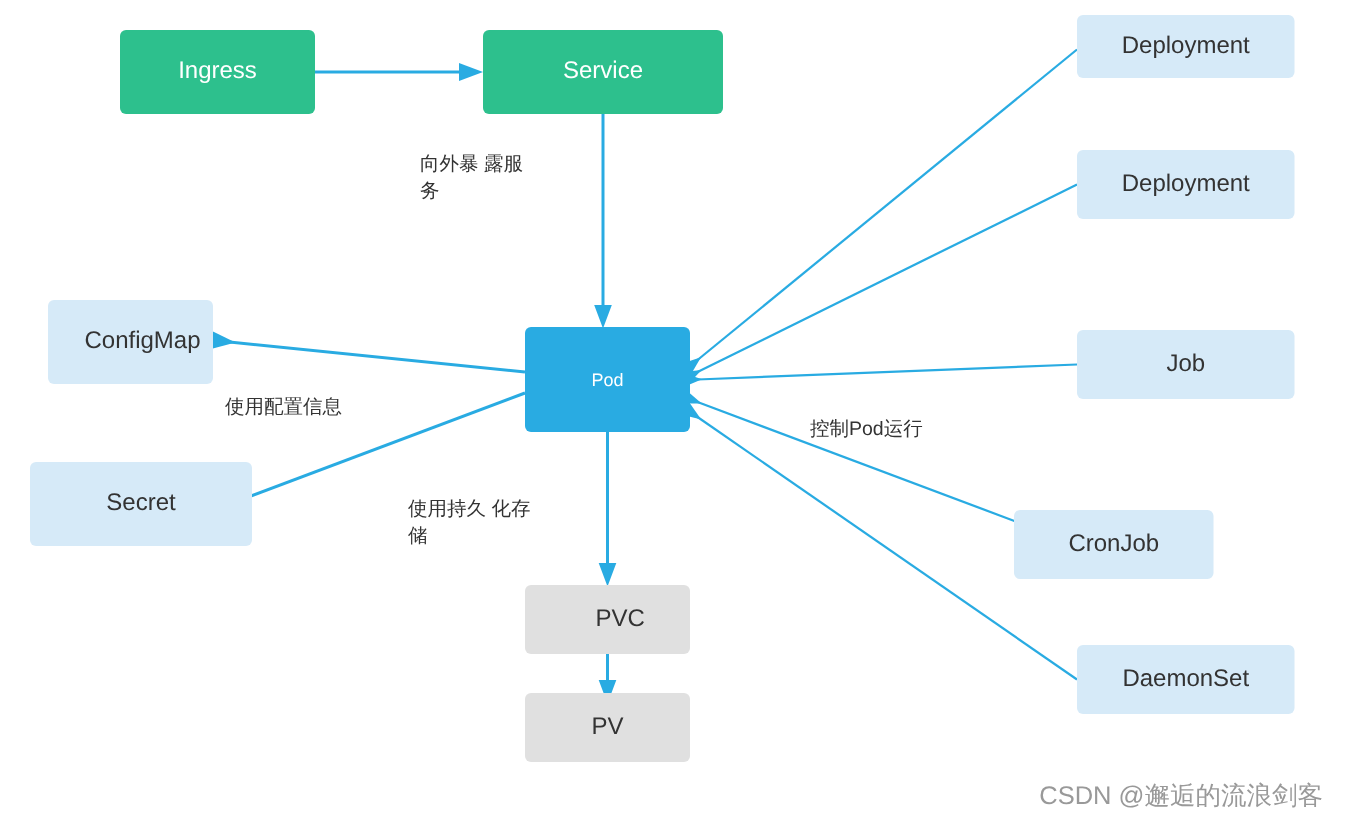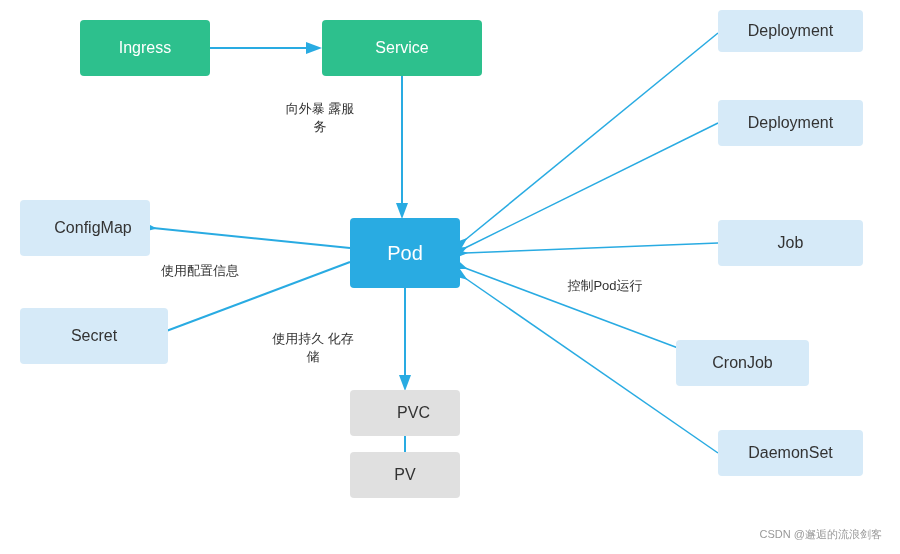--- a/index.html
+++ b/index.html
@@ -48,39 +48,39 @@
       background: #e0e0e0;
       color: #333;
     }
 
     
     .label {
       position: absolute;
       font-size: 13px;
       color: #333;
       line-height: 1.4;
-      text-align: center;
+      text-align: left;
     }
 
     
     .arrows-svg {
       position: absolute;
       top: 0;
       left: 0;
       width: 900px;
       height: 554px;
       pointer-events: none;
     }
 
     
     .watermark {
       position: absolute;
       bottom: 12px;
       right: 18px;
-      font-size: 11px;
+      font-size: 17px;
       color: #999;
       margin-left: 28px;
     }
   </style>
 </head>
 <body>
 
 <div class="diagram-container">
 
   <svg class="arrows-svg">
@@ -121,37 +121,37 @@
   </svg>
 
   <div class="box box-green" style="left:322px; top:20px; width:160px; height:56px;">
     <span>Service</span>
   </div>
 
   <div class="box box-green" style="left:80px; top:20px; width:130px; height:56px;">
     <span>Ingress</span>
   </div>
 
-  <div class="box box-blue" style="left:350px; top:218px; width:110px; height:70px; font-size:20px;">
+  <div class="box box-blue" style="left:350px; top:218px; width:110px; height:70px; font-size:12px;">
     <span>Pod</span>
   </div>
 
-  <div class="box box-light-blue" style="left:20px; top:200px; width:130px; height:56px;padding-left:16px;">
+  <div class="box box-light-blue" style="left:32px; top:200px; width:110px; height:56px;padding-left:16px;">
     <span>ConfigMap</span>
   </div>
 
   <div class="box box-light-blue" style="left:20px; top:308px; width:148px; height:56px;">
     <span>Secret</span>
   </div>
 
   <div class="box box-gray" style="left:350px; top:390px; width:110px; height:46px;padding-left:17px;">
     <span>PVC</span>
   </div>
 
-  <div class="box box-gray" style="left:350px; top:452px; width:110px; height:46px;">
+  <div class="box box-gray" style="left:350px; top:462px; width:110px; height:46px;">
     <span>PV</span>
   </div>
 
   <div class="box box-light-blue" style="left:718px; top:10px; width:145px; height:42px;">
     <span>Deployment</span>
   </div>
 
   <div class="box box-light-blue" style="left:718px; top:100px; width:145px; height:46px;">
     <span>Deployment</span>
   </div>

